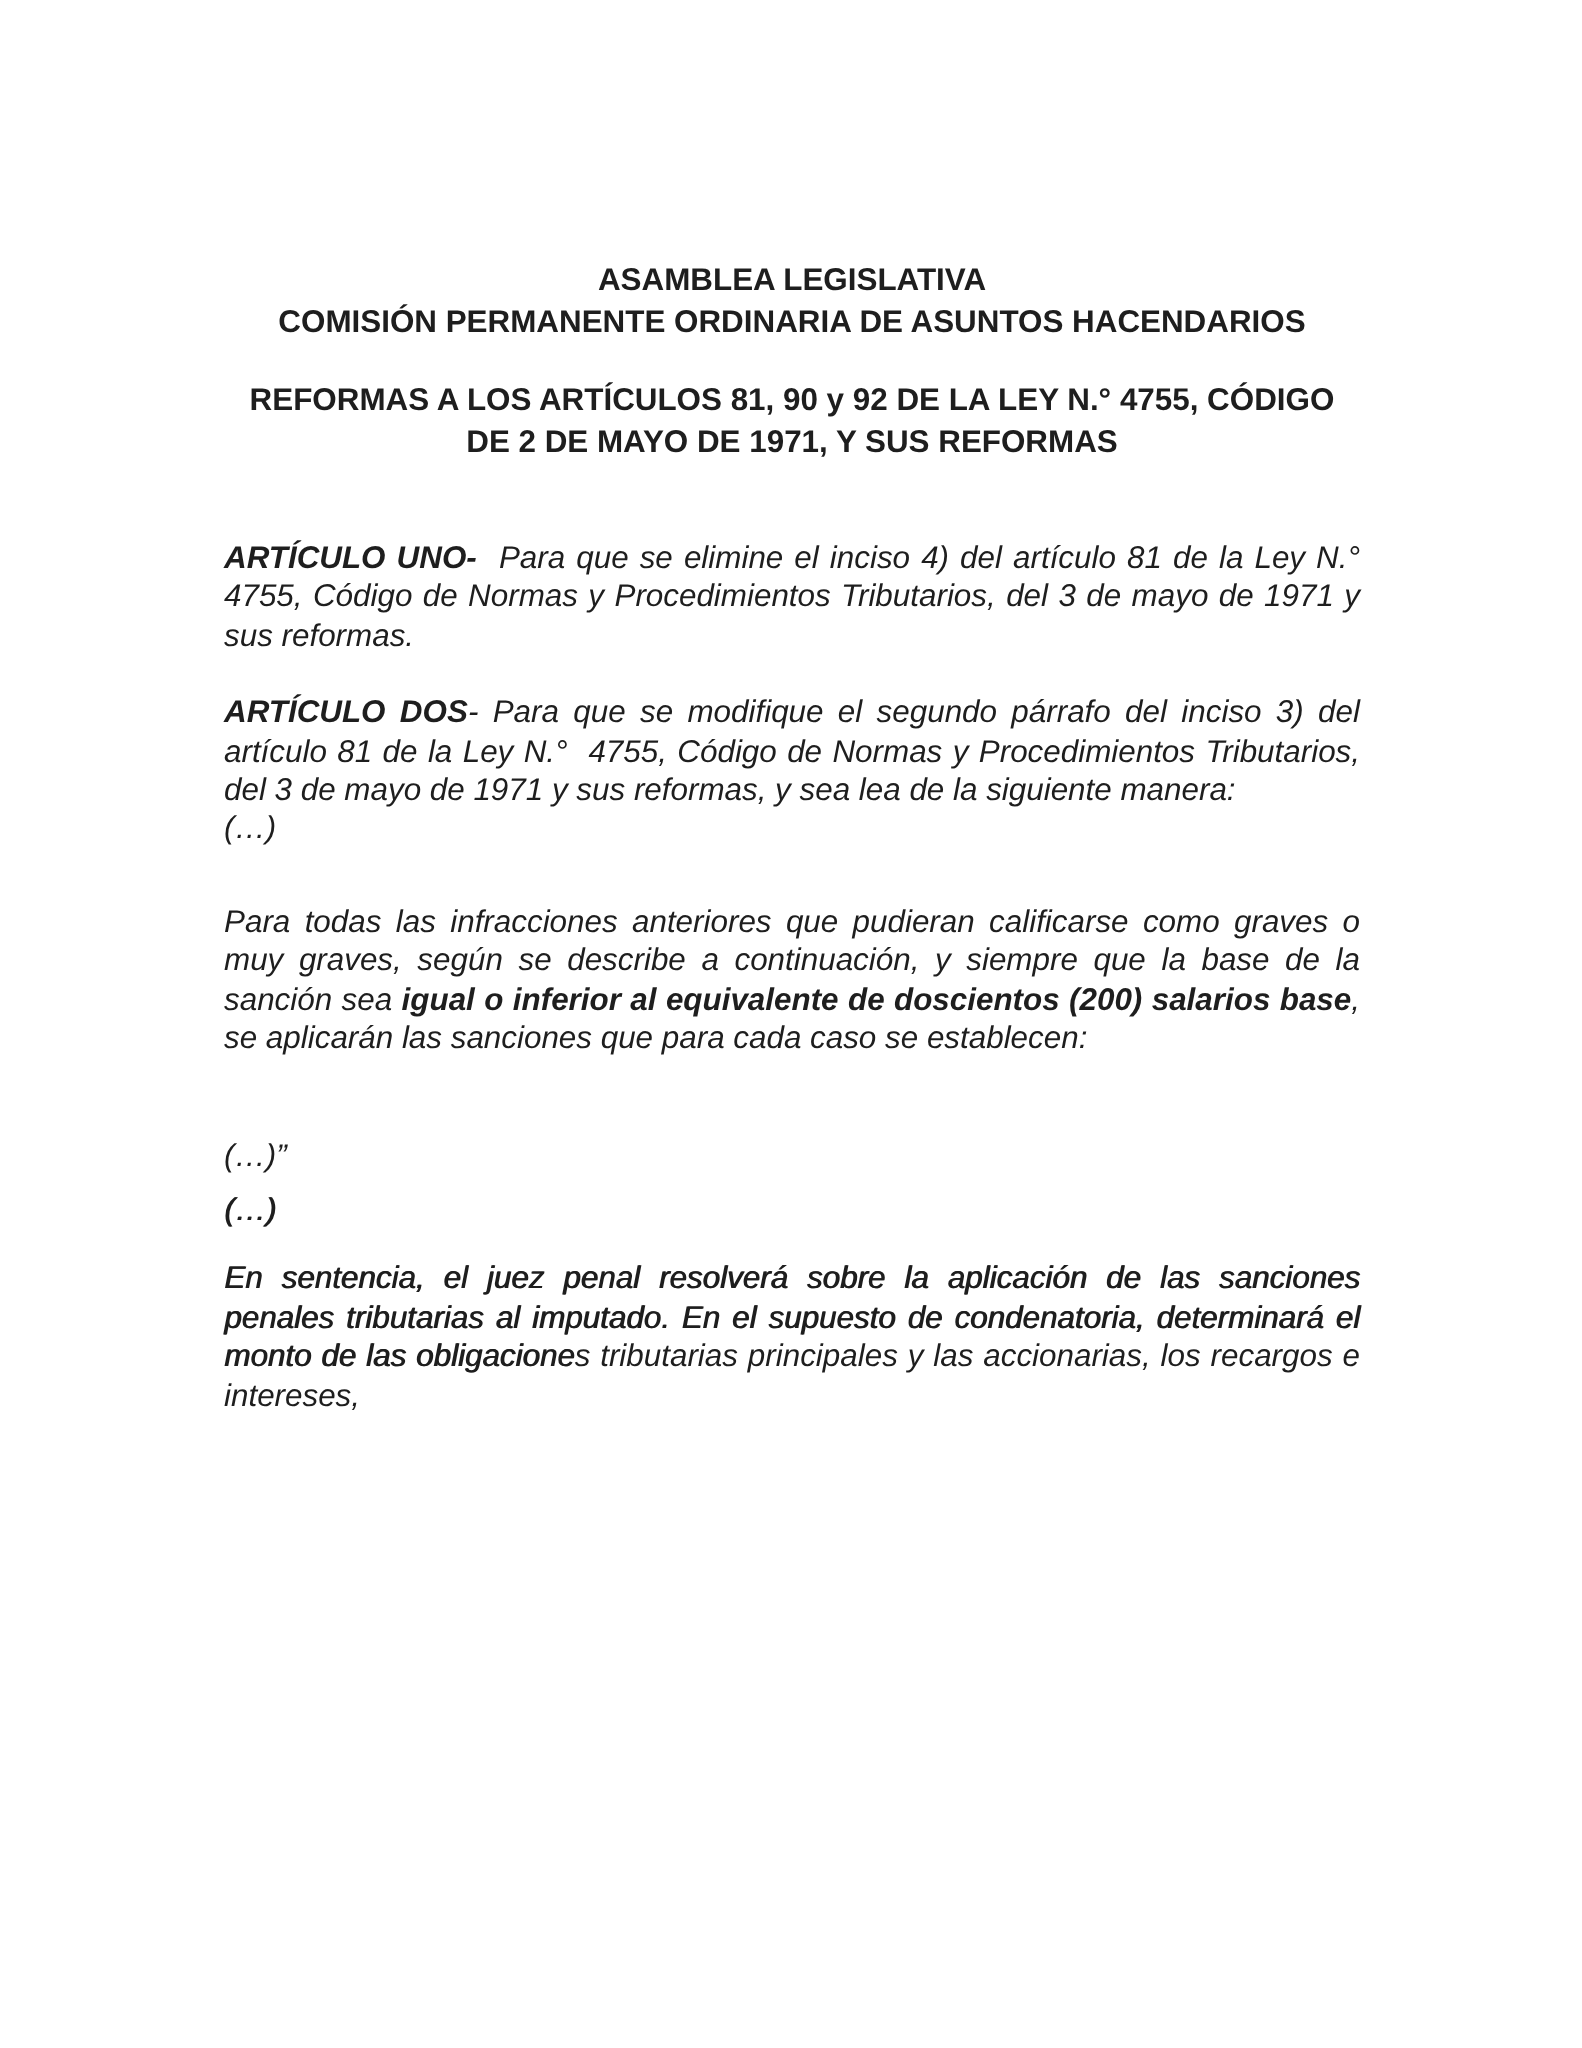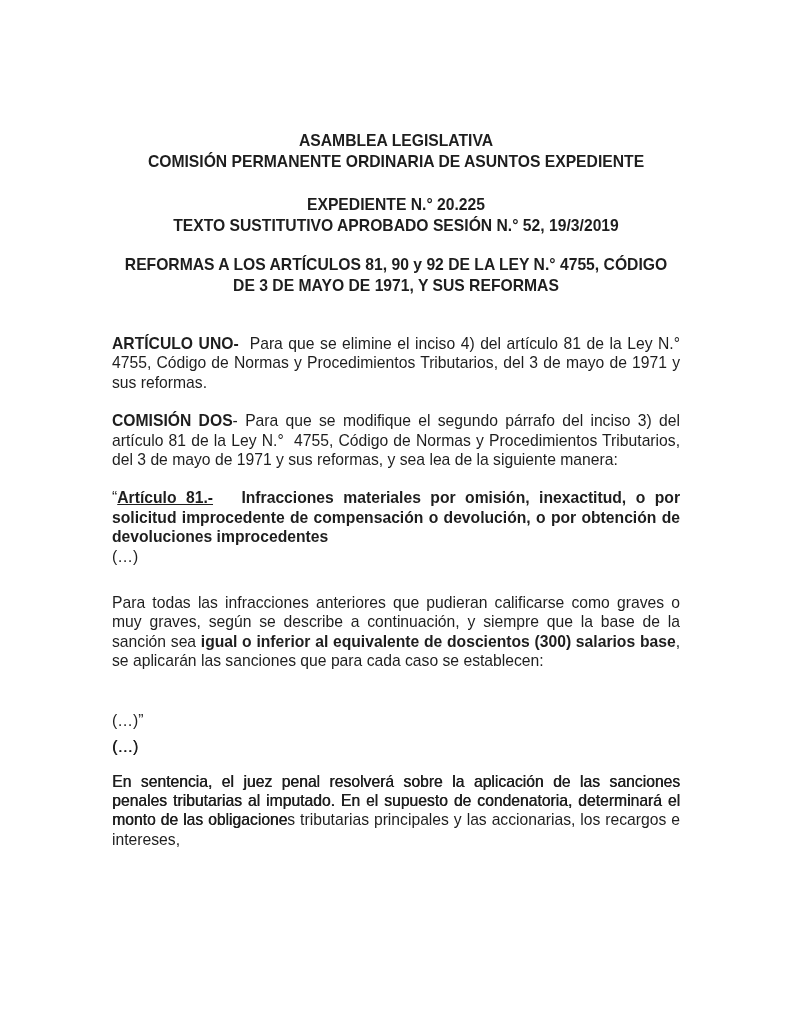--- a/index.html
+++ b/index.html
@@ -29,20 +29,21 @@
     font-size: 15.7px;
     line-height: 21px;
   }
   .hdr-block-2 { margin-top: 22px; }
   .hdr-block-3 { margin-top: 18px; text-align: center; }
   .bodytext {
     margin-top: 38px;
     font-size: 15.7px;
     line-height: 19.4px;
     text-align: justify;
+    font-style: italic;
   }
   .para { margin: 19px 0 0 0; }
   .para.m0  { margin-top: 0; }
   .para.m27 { margin-top: 27px; }
   .para.m40 { margin-top: 40px; }
   .para.m16 { margin-top: 16px; }
   .para.m23 { margin-top: 23px; }
   .para.m7  { margin-top: 7px; }
   .para.m15 { margin-top: 15px; }
   .para.indent-sm { padding-left: 5px; }
@@ -51,43 +52,38 @@
   .sb { text-shadow: 0.45px 0 0 currentColor; }
 </style>
 </head>
 <body>
 
 <div class="page">
   <div class="content">
 
     <header>
       <div class="hdr">ASAMBLEA LEGISLATIVA</div>
-      <div class="hdr">COMISIÓN PERMANENTE ORDINARIA DE ASUNTOS EXPEDIENTE</div>
+      <div class="hdr">COMISIÓN PERMANENTE ORDINARIA DE ASUNTOS HACENDARIOS</div>
 
-      <div class="hdr hdr-block-2">
-        <div>EXPEDIENTE N.° 20.225</div>
-        <div>TEXTO SUSTITUTIVO APROBADO SESIÓN N.° 52, 19/3/2019</div>
-      </div>
 
       <div class="hdr hdr-block-3">
         <div>REFORMAS A LOS ARTÍCULOS 81, 90 y 92 DE LA LEY N.° 4755, CÓDIGO</div>
-        <div>DE 3 DE MAYO DE 1971, Y SUS REFORMAS</div>
+        <div>DE 2 DE MAYO DE 1971, Y SUS REFORMAS</div>
       </div>
     </header>
 
     <main class="bodytext">
       <p class="para m0"><span class="b">ARTÍCULO UNO-</span><span>&nbsp; Para que se elimine el inciso 4) del artículo 81 de la Ley N.° 4755, Código de Normas y Procedimientos Tributarios, del 3 de mayo de 1971 y sus reformas.</span></p>
 
-      <p class="para"><span class="b">COMISIÓN DOS</span><span>- Para que se modifique el segundo párrafo del inciso 3) del artículo 81 de la Ley N.°&nbsp; 4755, Código de Normas y Procedimientos Tributarios, del 3 de mayo de 1971 y sus reformas, y sea lea de la siguiente manera:</span></p>
+      <p class="para"><span class="b">ARTÍCULO DOS</span><span>- Para que se modifique el segundo párrafo del inciso 3) del artículo 81 de la Ley N.°&nbsp; 4755, Código de Normas y Procedimientos Tributarios, del 3 de mayo de 1971 y sus reformas, y sea lea de la siguiente manera:</span></p>
 
-      <p class="para"><span>“</span><span class="b u">Artículo 81.-</span><span class="b">&nbsp;&nbsp; Infracciones materiales por omisión, inexactitud, o por solicitud improcedente de compensación o devolución, o por obtención de devoluciones improcedentes</span></p>
 
       <p class="para m0"><span>(…)</span></p>
 
-      <p class="para m27"><span>Para todas las infracciones anteriores que pudieran calificarse como graves o muy graves, según se describe a continuación, y siempre que la base de la sanción sea </span><span class="b">igual o inferior al equivalente de doscientos (300) salarios base</span><span>, se aplicarán las sanciones que para cada caso se establecen:</span></p>
+      <p class="para m27"><span>Para todas las infracciones anteriores que pudieran calificarse como graves o muy graves, según se describe a continuación, y siempre que la base de la sanción sea </span><span class="b">igual o inferior al equivalente de doscientos (200) salarios base</span><span>, se aplicarán las sanciones que para cada caso se establecen:</span></p>
 
       <p class="para m40"><span>(…)”</span></p>
 
 
 
       <p class="para m7"><span class="sb">(…)</span></p>
 
       <p class="para m15"><span class="sb">En sentencia, el juez penal resolverá sobre la aplicación de las sanciones penales tributarias al imputado. En el supuesto de condenatoria, determinará el monto de las obligacione</span><span>s tributarias principales y las accionarias, los recargos e intereses,</span></p>
     </main>
 

